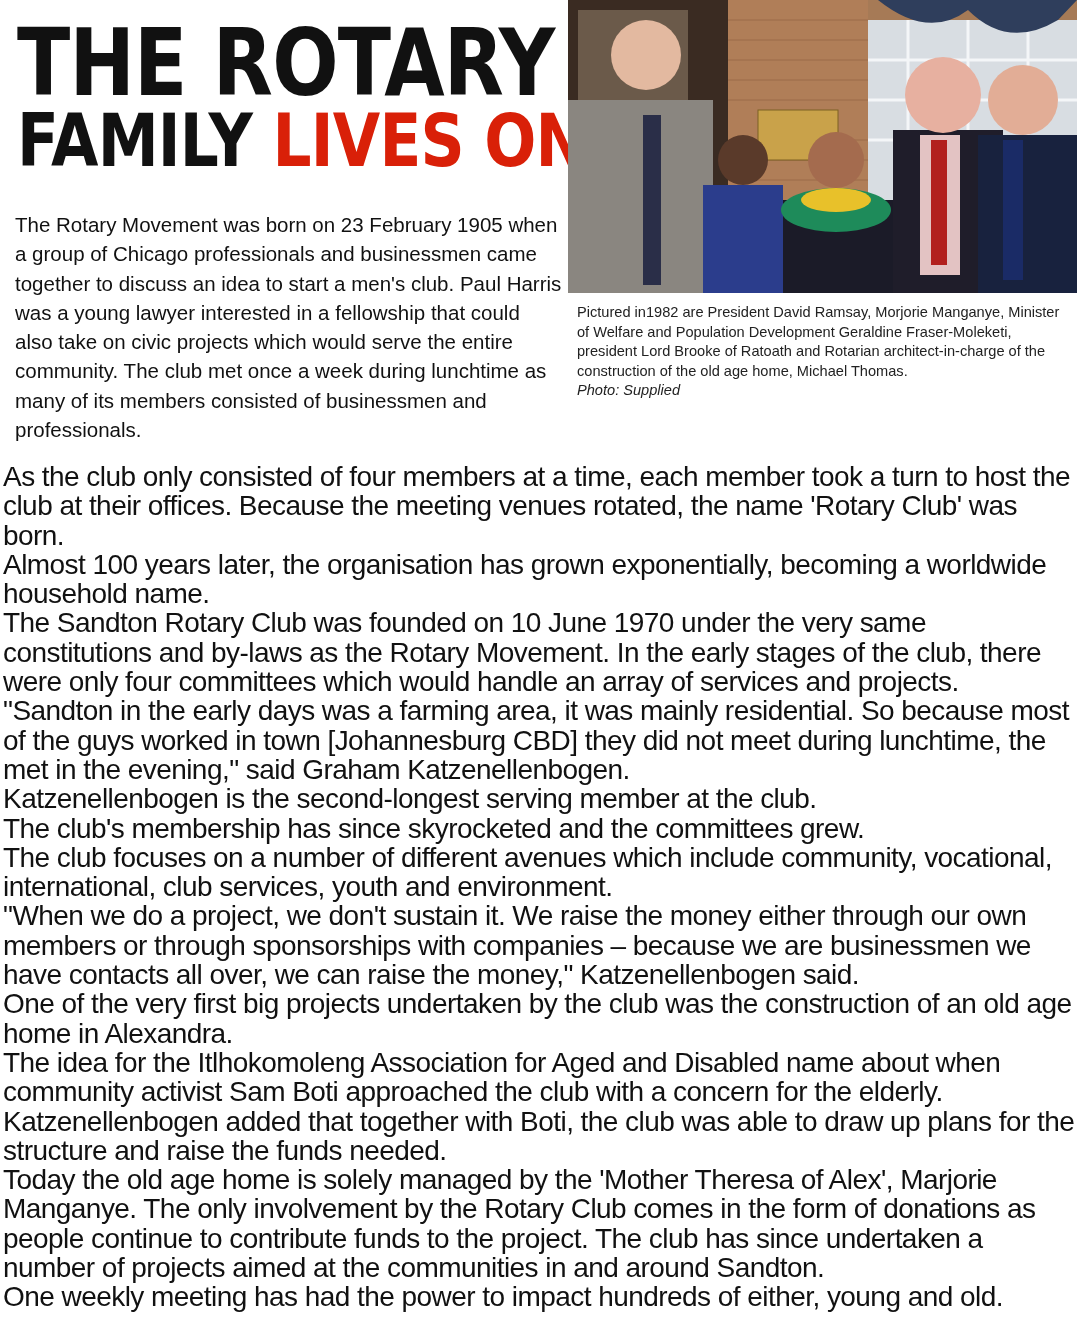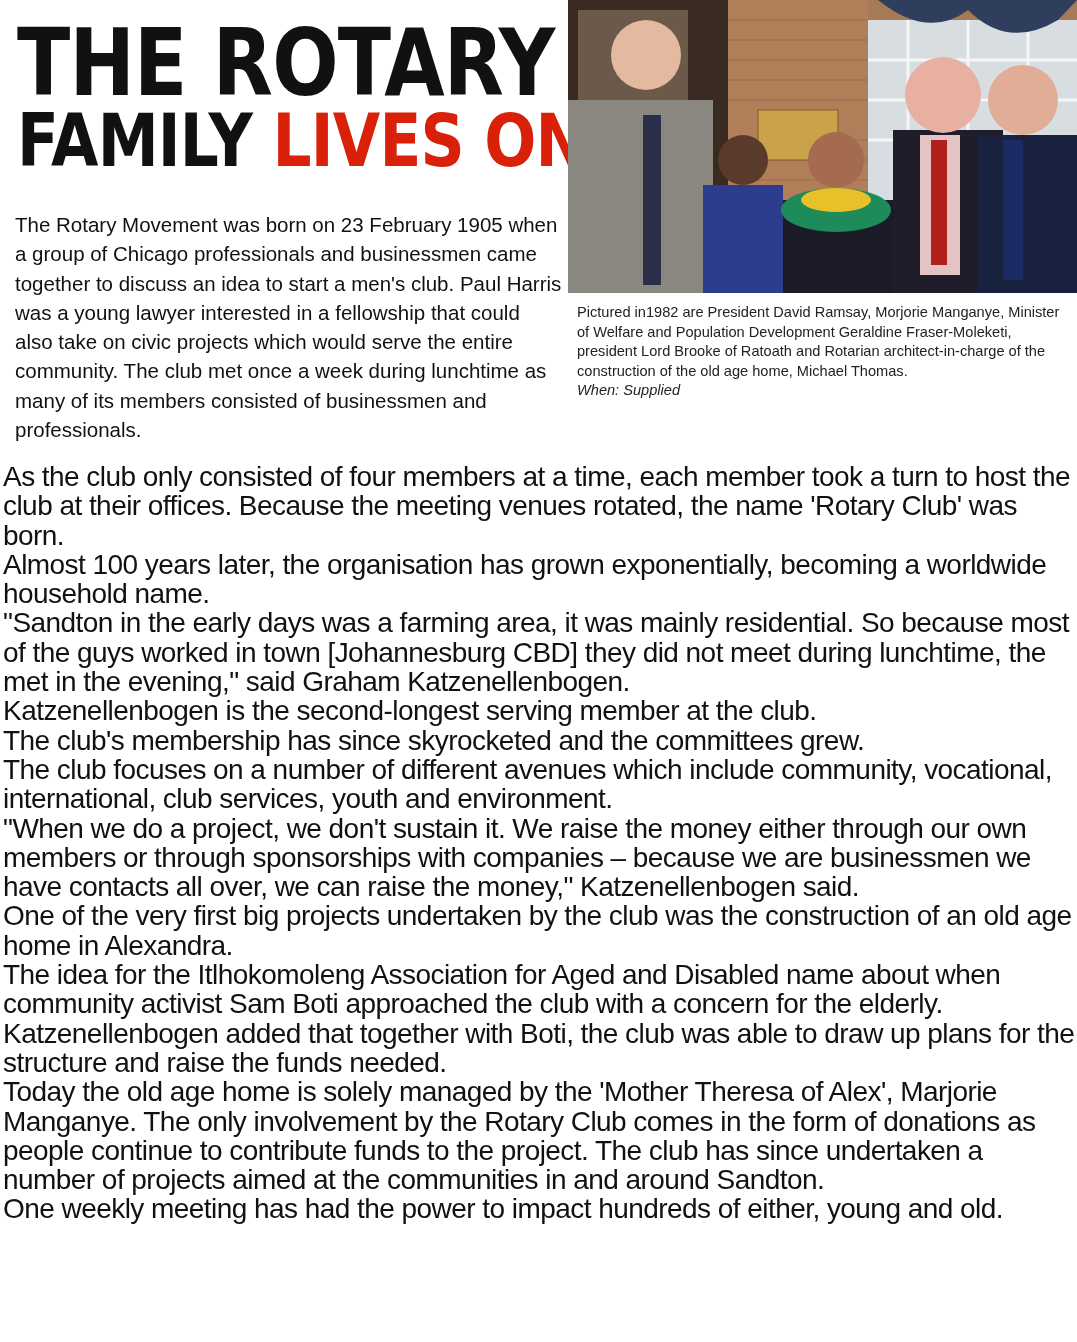--- a/index.html
+++ b/index.html
@@ -78,28 +78,29 @@
     <circle cx="375" cy="95" r="38" fill="#e7b0a0"></circle>
 
     <rect x="410" y="135" width="99" height="158" fill="#18223e"></rect>
     <rect x="435" y="140" width="20" height="140" fill="#1a2b66"></rect>
     <circle cx="455" cy="100" r="35" fill="#e2ad96"></circle>
   </svg>
 </div>
 
 <div class="caption">
   <span>Pictured in1982 are President David Ramsay, Morjorie Manganye, Minister of Welfare and Population Development Geraldine Fraser-Moleketi, president Lord Brooke of Ratoath and Rotarian architect-in-charge of the construction of the old age home, Michael Thomas.</span>
-  <span class="credit">When: Supplied</span>
+  <span class="credit">Photo: Supplied</span>
 </div>
 
 <p class="intro">The Rotary Movement was born on 23 February 1905 when a group of Chicago professionals and businessmen came together to discuss an idea to start a men's club. Paul Harris was a young lawyer interested in a fellowship that could also take on civic projects which would serve the entire community. The club met once a week during lunchtime as many of its members consisted of businessmen and professionals.</p>
 
 <div class="body">
   <p>As the club only consisted of four members at a time, each member took a turn to host the club at their offices. Because the meeting venues rotated, the name 'Rotary Club' was born.</p>
   <p>Almost 100 years later, the organisation has grown exponentially, becoming a worldwide household name.</p>
+  <p>The Sandton Rotary Club was founded on 10 June 1970 under the very same constitutions and by-laws as the Rotary Movement. In the early stages of the club, there were only four committees which would handle an array of services and projects.</p>
   <p>"Sandton in the early days was a farming area, it was mainly residential. So because most of the guys worked in town [Johannesburg CBD] they did not meet during lunchtime, the met in the evening," said Graham Katzenellenbogen.</p>
   <p>Katzenellenbogen is the second-longest serving member at the club.</p>
   <p>The club's membership has since skyrocketed and the committees grew.</p>
   <p>The club focuses on a number of different avenues which include community, vocational, international, club services, youth and environment.</p>
   <p>"When we do a project, we don't sustain it. We raise the money either through our own members or through sponsorships with companies – because we are businessmen we have contacts all over, we can raise the money," Katzenellenbogen said.</p>
   <p>One of the very first big projects undertaken by the club was the construction of an old age home in Alexandra.</p>
   <p>The idea for the Itlhokomoleng Association for Aged and Disabled name about when community activist Sam Boti approached the club with a concern for the elderly.</p>
   <p>Katzenellenbogen added that together with Boti, the club was able to draw up plans for the structure and raise the funds needed.</p>
   <p>Today the old age home is solely managed by the 'Mother Theresa of Alex', Marjorie Manganye. The only involvement by the Rotary Club comes in the form of donations as people continue to contribute funds to the project. The club has since undertaken a number of projects aimed at the communities in and around Sandton.</p>
   <p>One weekly meeting has had the power to impact hundreds of either, young and old.</p>

